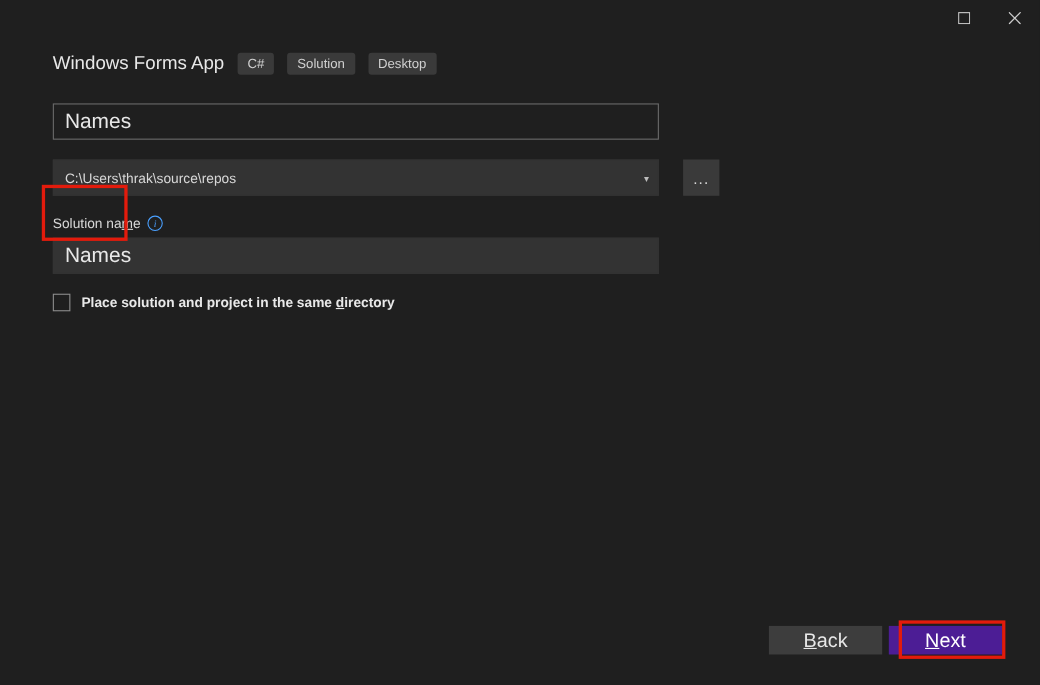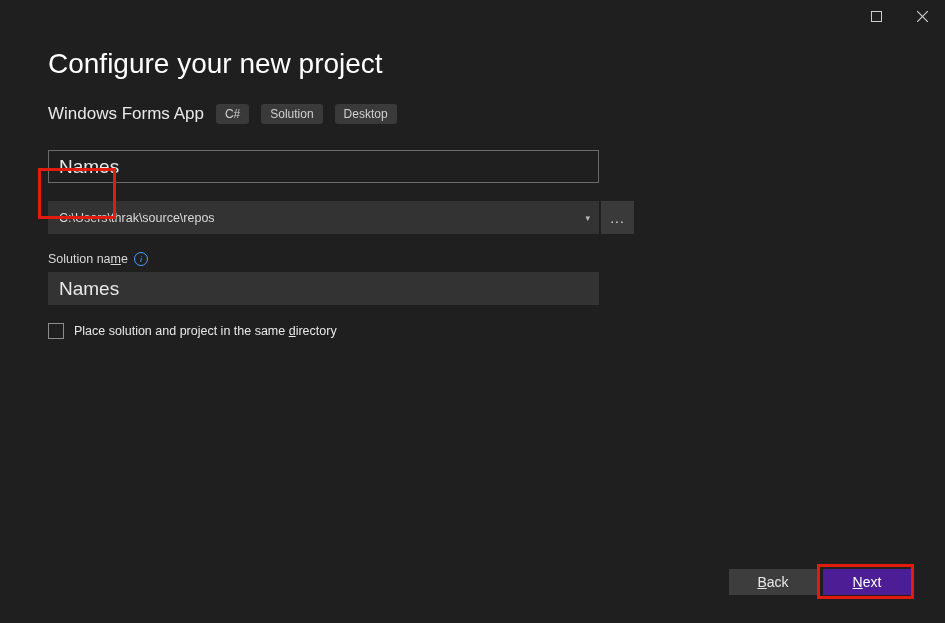--- a/index.html
+++ b/index.html
@@ -74,21 +74,21 @@
       padding: 0 10px;
       outline: none;
     }
     .text-input.dim {
       background: #333333;
       border: 1px solid #333333;
     }
     .location-row {
       display: flex;
       align-items: center;
-      gap: 2px;
+      gap: 22px;
     }
     .select-wrap {
       position: relative;
       width: 551px;
     }
     .select-input {
       width: 100%;
       height: 33px;
       background: #333333;
       border: 1px solid #333333;
@@ -142,33 +142,34 @@
     .checkbox {
       width: 16px;
       height: 16px;
       border: 1px solid #8d8d8d;
       background: transparent;
       cursor: pointer;
     }
     .checkbox-label {
       font-size: 12.5px;
       color: #e8e8e8;
+      font-weight: bold;
     }
     .footer {
       position: absolute;
       bottom: 28px;
       right: 34px;
       display: flex;
       gap: 6px;
     }
     .btn {
-      width: 88px;
+      width: 103px;
       height: 26px;
       border: none;
-      font-size: 14px;
+      font-size: 18px;
       cursor: pointer;
       display: flex;
       align-items: center;
       justify-content: center;
     }
     .btn-back {
       background: #3d3d3d;
       color: #e8e8e8;
     }
     .btn-next {
@@ -195,21 +196,20 @@
   </div>
   <div class="titlebar-btn">
     <svg width="11" height="11" viewBox="0 0 11 11">
         <line x1="0" y1="0" x2="11" y2="11" stroke="#cccccc" stroke-width="1.2"></line>
         <line x1="11" y1="0" x2="0" y2="11" stroke="#cccccc" stroke-width="1.2"></line>
       </svg>
   </div>
 </div>
 
 <div class="content">
-  <h1 class="page-title">Configure your new project</h1>
 
   <div class="template-row">
     <span class="template-name">Windows Forms App</span>
     <span class="badge">C#</span>
     <span class="badge">Solution</span>
     <span class="badge">Desktop</span>
   </div>
 
   <div class="field-group">
     <input type="text" class="text-input" value="Names" style="">

